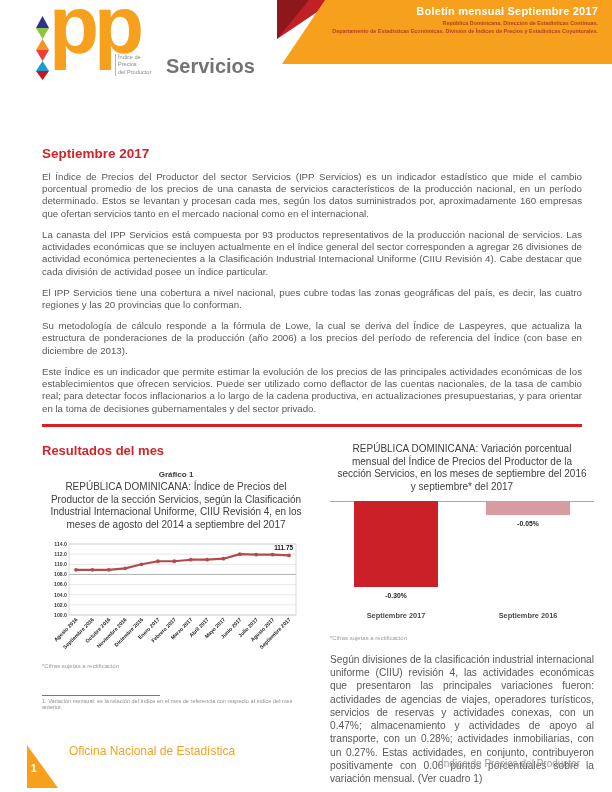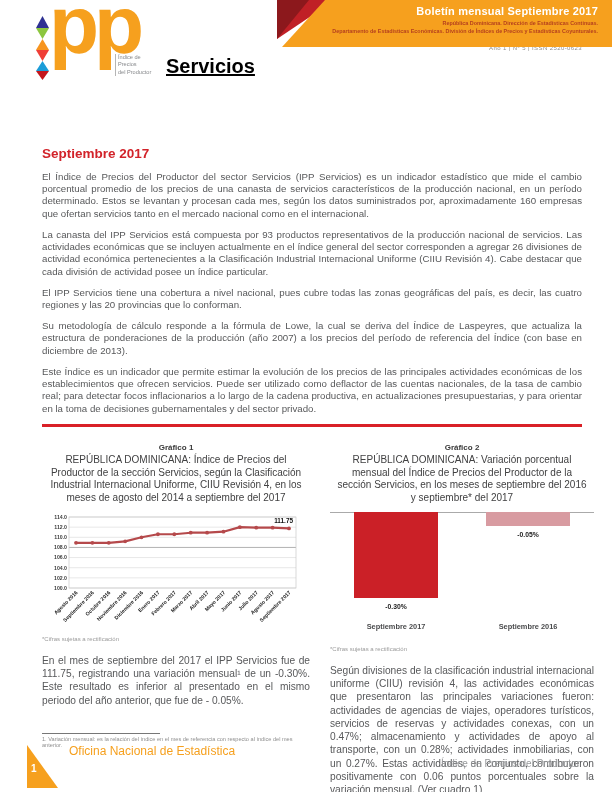--- a/index.html
+++ b/index.html
@@ -2,38 +2,38 @@
 <html lang="es"><head>
 <meta charset="utf-8">
 <style>
   html,body{margin:0;padding:0;background:#ffffff;}
   #page{
     position:relative;width:612px;height:792px;overflow:hidden;background:#fff;
     font-family:"Liberation Sans", sans-serif;color:#57585A;
   }
   
   .banner{
-    position:absolute;top:0;right:0;width:330px;height:47px;background:#F6A01E;
+    position:absolute;top:0;right:0;width:330px;height:64px;background:#F6A01E;
     clip-path:polygon(43px 0,100% 0,100% 100%,0 100%);
     text-align:right;box-sizing:border-box;padding:5px 14px 0 50px;z-index:2;
   }
   .banner-title{font-size:11px;font-weight:700;color:#ffffff;letter-spacing:.2px;}
   .banner-sub{font-size:5.4px;color:#B5401E;line-height:1.55;margin-top:2px;font-weight:700;}
   .tri-red{position:absolute;top:0;left:277px;width:58px;height:39px;background:#C02026;
     clip-path:polygon(0 0,100% 0,0 100%);z-index:1;}
   .tri-dark{position:absolute;top:0;left:277px;width:32px;height:39px;background:#8C181C;
     clip-path:polygon(0 0,100% 0,0 100%);z-index:1;}
   .issn{position:absolute;top:45px;right:30px;font-size:6px;color:#8f8f8f;letter-spacing:.4px;}
   .ibar{position:absolute;left:36px;top:16px;width:13px;height:64px;display:flex;flex-direction:column;}
   .ibar div{width:13px;}
   .pp{position:absolute;left:49px;top:-16px;font-size:82px;font-weight:700;color:#F6A01E;
       letter-spacing:-5px;line-height:1;}
   .logo-caption{position:absolute;left:115px;top:54px;font-size:5.6px;color:#87898C;
       line-height:1.3;border-left:1px solid #b5b5b5;padding-left:2px;}
-  .servicios{position:absolute;left:166px;top:55px;font-size:20px;font-weight:700;color:#000000;text-decoration:underline;}
+  .servicios{position:absolute;left:166px;top:55px;font-size:20px;font-weight:700;color:#737373;}
   
   .main{position:absolute;left:42px;right:30px;top:146px;}
   .h1{font-size:13.5px;font-weight:700;color:#D2232A;margin:0 0 10px 0;}
   .para{font-size:9.7px;line-height:1.26;text-align:justify;margin:0 0 9px 0;color:#57585A;}
   .red-divider{height:3px;background:#D92027;margin-top:7px;}
   
   .results{display:flex;margin-top:16px;align-items:stretch;}
   .col-left{width:268px;}
   .col-div{width:1px;background:#c9c9c9;margin:4px 10px 0 10px;}
   .col-right{width:264px;}
@@ -88,27 +88,28 @@
     <div>Precios</div>
     <div>del Productor</div>
   </div>
   <div class="servicios">Servicios</div>
 
   <div class="main">
     <div class="h1">Septiembre 2017</div>
     <p class="para">El Índice de Precios del Productor del sector Servicios (IPP Servicios) es un indicador estadístico que mide el cambio porcentual promedio de los precios de una canasta de servicios característicos de la producción nacional, en un período determinado. Estos se levantan y procesan cada mes, según los datos suministrados por, aproximadamente 160 empresas que ofertan servicios tanto en el mercado nacional como en el internacional.</p>
     <p class="para">La canasta del IPP Servicios está compuesta por 93 productos representativos de la producción nacional de servicios. Las actividades económicas que se incluyen actualmente en el índice general del sector corresponden a agregar 26 divisiones de actividad económica pertenecientes a la Clasificación Industrial Internacional Uniforme (CIIU Revisión 4). Cabe destacar que cada división de actividad posee un índice particular.</p>
     <p class="para">El IPP Servicios tiene una cobertura a nivel nacional, pues cubre todas las zonas geográficas del país, es decir, las cuatro regiones y las 20 provincias que lo conforman.</p>
-    <p class="para">Su metodología de cálculo responde a la fórmula de Lowe, la cual se deriva del Índice de Laspeyres, que actualiza la estructura de ponderaciones de la producción (año 2007) a los precios del período de referencia del Índice (con base en diciembre de 2013).</p>
+    <p class="para">Su metodología de cálculo responde a la fórmula de Lowe, la cual se deriva del Índice de Laspeyres, que actualiza la estructura de ponderaciones de la producción (año 2006) a los precios del período de referencia del Índice (con base en diciembre de 2013).</p>
     <p class="para"> Este Índice es un indicador que permite estimar la evolución de los precios de las principales actividades económicas de los establecimientos que ofrecen servicios. Puede ser utilizado como deflactor de las cuentas nacionales, de la tasa de cambio real; para detectar focos inflacionarios a lo largo de la cadena productiva, en actualizaciones presupuestarias, y para orientar en la toma de decisiones gubernamentales y del sector privado.</p>
     <div class="red-divider"></div>
 
     <div class="results">
 
       <div class="col-left">
+        <div class="h2">Resultados del mes</div>
         <div class="gtitle">Gráfico 1</div>
         <div class="gcaption">REPÚBLICA DOMINICANA: Índice de Precios del Productor de la sección Servicios, según la Clasificación Industrial Internacional Uniforme, CIIU Revisión 4, en los meses de agosto del 2014 a septiembre del 2017</div>
         <div id="graph1"><svg width="268" height="118" viewBox="0 0 268 118" xmlns="http://www.w3.org/2000/svg">
               <line x1="27" x2="254" y1="78" y2="78" stroke="#dcdcdc" stroke-width="0.7"></line>
               <text x="25" y="79.9" text-anchor="end" font-size="5.2" font-weight="700" fill="#3c3c3c">100.0</text>
               <line x1="27" x2="254" y1="67.85714285714286" y2="67.85714285714286" stroke="#dcdcdc" stroke-width="0.7"></line>
               <text x="25" y="69.75714285714287" text-anchor="end" font-size="5.2" font-weight="700" fill="#3c3c3c">102.0</text>
               <line x1="27" x2="254" y1="57.714285714285715" y2="57.714285714285715" stroke="#dcdcdc" stroke-width="0.7"></line>
               <text x="25" y="59.614285714285714" text-anchor="end" font-size="5.2" font-weight="700" fill="#3c3c3c">104.0</text>
               <line x1="27" x2="254" y1="47.57142857142857" y2="47.57142857142857" stroke="#dcdcdc" stroke-width="0.7"></line>
@@ -147,31 +148,29 @@
               <text transform="translate(134.3076923076923,83) rotate(-45)" text-anchor="end" font-size="5.2" font-weight="700" fill="#222">Febrero 2017</text>
               <text transform="translate(150.69230769230768,83) rotate(-45)" text-anchor="end" font-size="5.2" font-weight="700" fill="#222">Marzo 2017</text>
               <text transform="translate(167.07692307692307,83) rotate(-45)" text-anchor="end" font-size="5.2" font-weight="700" fill="#222">Abril 2017</text>
               <text transform="translate(183.46153846153845,83) rotate(-45)" text-anchor="end" font-size="5.2" font-weight="700" fill="#222">Mayo 2017</text>
               <text transform="translate(199.84615384615384,83) rotate(-45)" text-anchor="end" font-size="5.2" font-weight="700" fill="#222">Junio 2017</text>
               <text transform="translate(216.23076923076923,83) rotate(-45)" text-anchor="end" font-size="5.2" font-weight="700" fill="#222">Julio 2017</text>
               <text transform="translate(232.61538461538458,83) rotate(-45)" text-anchor="end" font-size="5.2" font-weight="700" fill="#222">Agosto 2017</text>
               <text transform="translate(248.99999999999997,83) rotate(-45)" text-anchor="end" font-size="5.2" font-weight="700" fill="#222">Septiembre 2017</text>
             </svg></div>
         <div class="chart-note">*Cifras sujetas a rectificación</div>
-        <p class="result-para">En el mes de septiembre del 2017 el IPP Servicios fue de 111.75, registrando una variación mensual¹ de un -0.30%. Este resultado es inferior al presentado en el mismo periodo del año anterior, que fue de - 0.05%.</p>
         <div class="fn-block">
           <div class="fn-line"></div>
           <div class="fn-text">1.  Variación mensual: es la relación del índice en el mes de referencia con respecto al índice del mes anterior.</div>
         </div>
       </div>
 
       <div class="col-div"></div>
 
       <div class="col-right">
-        <div class="gtitle">Gráfico 2</div>
         <div class="gcaption">REPÚBLICA DOMINICANA: Variación porcentual mensual del Índice de Precios del Productor de la sección Servicios, en los meses de septiembre del 2016 y septiembre* del 2017</div>
         <div id="graph2" class="barchart">
             <div class="bar-baseline"></div>
             <div class="bar" style="left: 24px; top: 2px; width: 84px; height: 86px; background: rgb(203, 32, 39);"></div>
             <div class="bar-value" style="left: 0px; width: 132px; top: 93px;">-0.30%</div>
             <div class="bar-cat" style="left: 0px; width: 132px;">Septiembre 2017</div>
             <div class="bar" style="left: 156px; top: 2px; width: 84px; height: 14px; background: rgb(216, 155, 161);"></div>
             <div class="bar-value" style="left: 132px; width: 132px; top: 21px;">-0.05%</div>
             <div class="bar-cat" style="left: 132px; width: 132px;">Septiembre 2016</div>
           </div>

